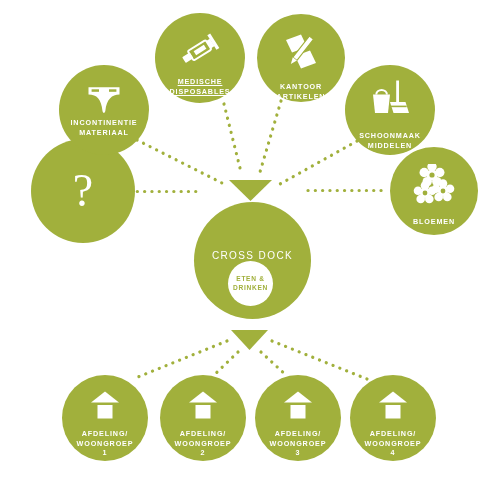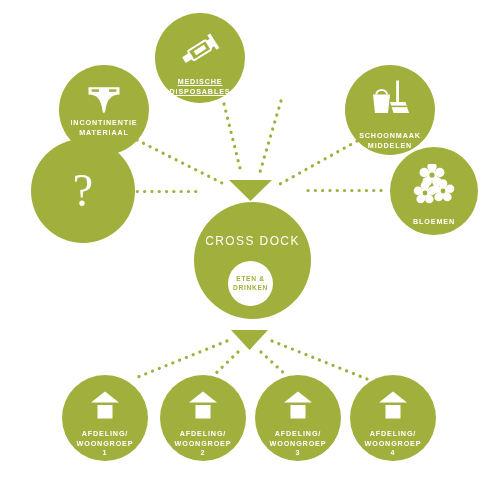--- a/index.html
+++ b/index.html
@@ -56,25 +56,25 @@
     left: 194px;
     top: 202px;
     width: 117px;
     height: 117px;
     border-radius: 50%;
     background: #a1b03c;
   }
   #hub-title {
     position: absolute;
     left: 0;
-    top: 32px;
+    top: 48px;
     width: 117px;
     text-align: center;
     color: #ffffff;
-    font-size: 12px;
+    font-size: 10px;
     letter-spacing: 1.4px;
     font-weight: normal;
   }
   #hub-inner {
     position: absolute;
     left: 228px;
     top: 261px;
     width: 45px;
     height: 45px;
     border-radius: 50%;
@@ -158,20 +158,34 @@
           <rect x="17" y="14.6" width="12" height="4.8" fill="#ffffff"></rect>
           <rect x="33" y="12.6" width="4.4" height="8.8" fill="#ffffff"></rect>
           <rect x="37" y="8.4" width="3.4" height="17.2" fill="#ffffff"></rect>
         </g>
       </svg>
     </span>
     <span class="node-label" style="margin-top:6px;text-decoration:underline;">MEDISCHE
 DISPOSABLES</span>
   </div>
 
+  <div class="node" style="left:257px; top:14px; width:88px; height:88px; padding-top:18px;">
+    <span class="node-icon">
+      <svg width="42" height="38" viewBox="0 0 42 38">
+        <polygon fill="#ffffff" points="6,8 21,2.5 27,15 12,20.5"></polygon>
+        <polygon fill="#ffffff" points="15,24 30,18.5 36,31 21,36.5"></polygon>
+        <g transform="rotate(38 21 19)">
+          <rect x="18.4" y="2" width="5.2" height="27" rx="0.8" fill="#ffffff" stroke="#a1b03c" stroke-width="1.1"></rect>
+          <polygon fill="#ffffff" points="18.4,29 23.6,29 21,35.5"></polygon>
+        </g>
+      </svg>
+    </span>
+    <span class="node-label" style="margin-top:8px;">KANTOOR
+ARTIKELEN</span>
+  </div>
 
   <div class="node" style="left:345px; top:65px; width:90px; height:90px; padding-top:14px;">
     <span class="node-icon">
       <svg width="44" height="40" viewBox="0 0 44 40">
 
         <path fill="#ffffff" d="M5 15.5h17l-2 18.5H7z"></path>
         <path fill="none" stroke="#ffffff" stroke-width="2" d="M8.3 15.5a5.3 4.6 0 0 1 10.6 0"></path>
 
         <rect x="28.2" y="1.5" width="2.8" height="22" fill="#ffffff"></rect>
 

